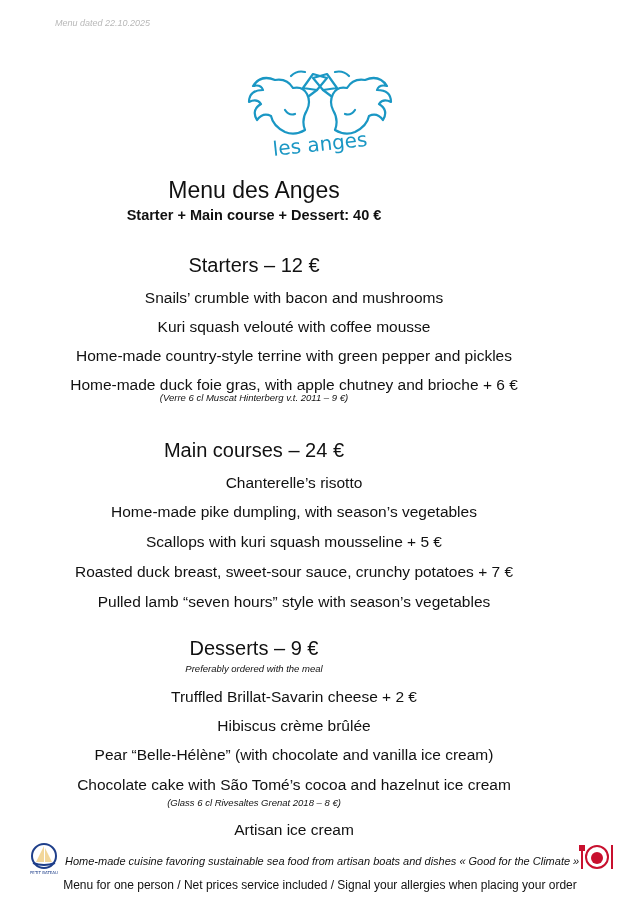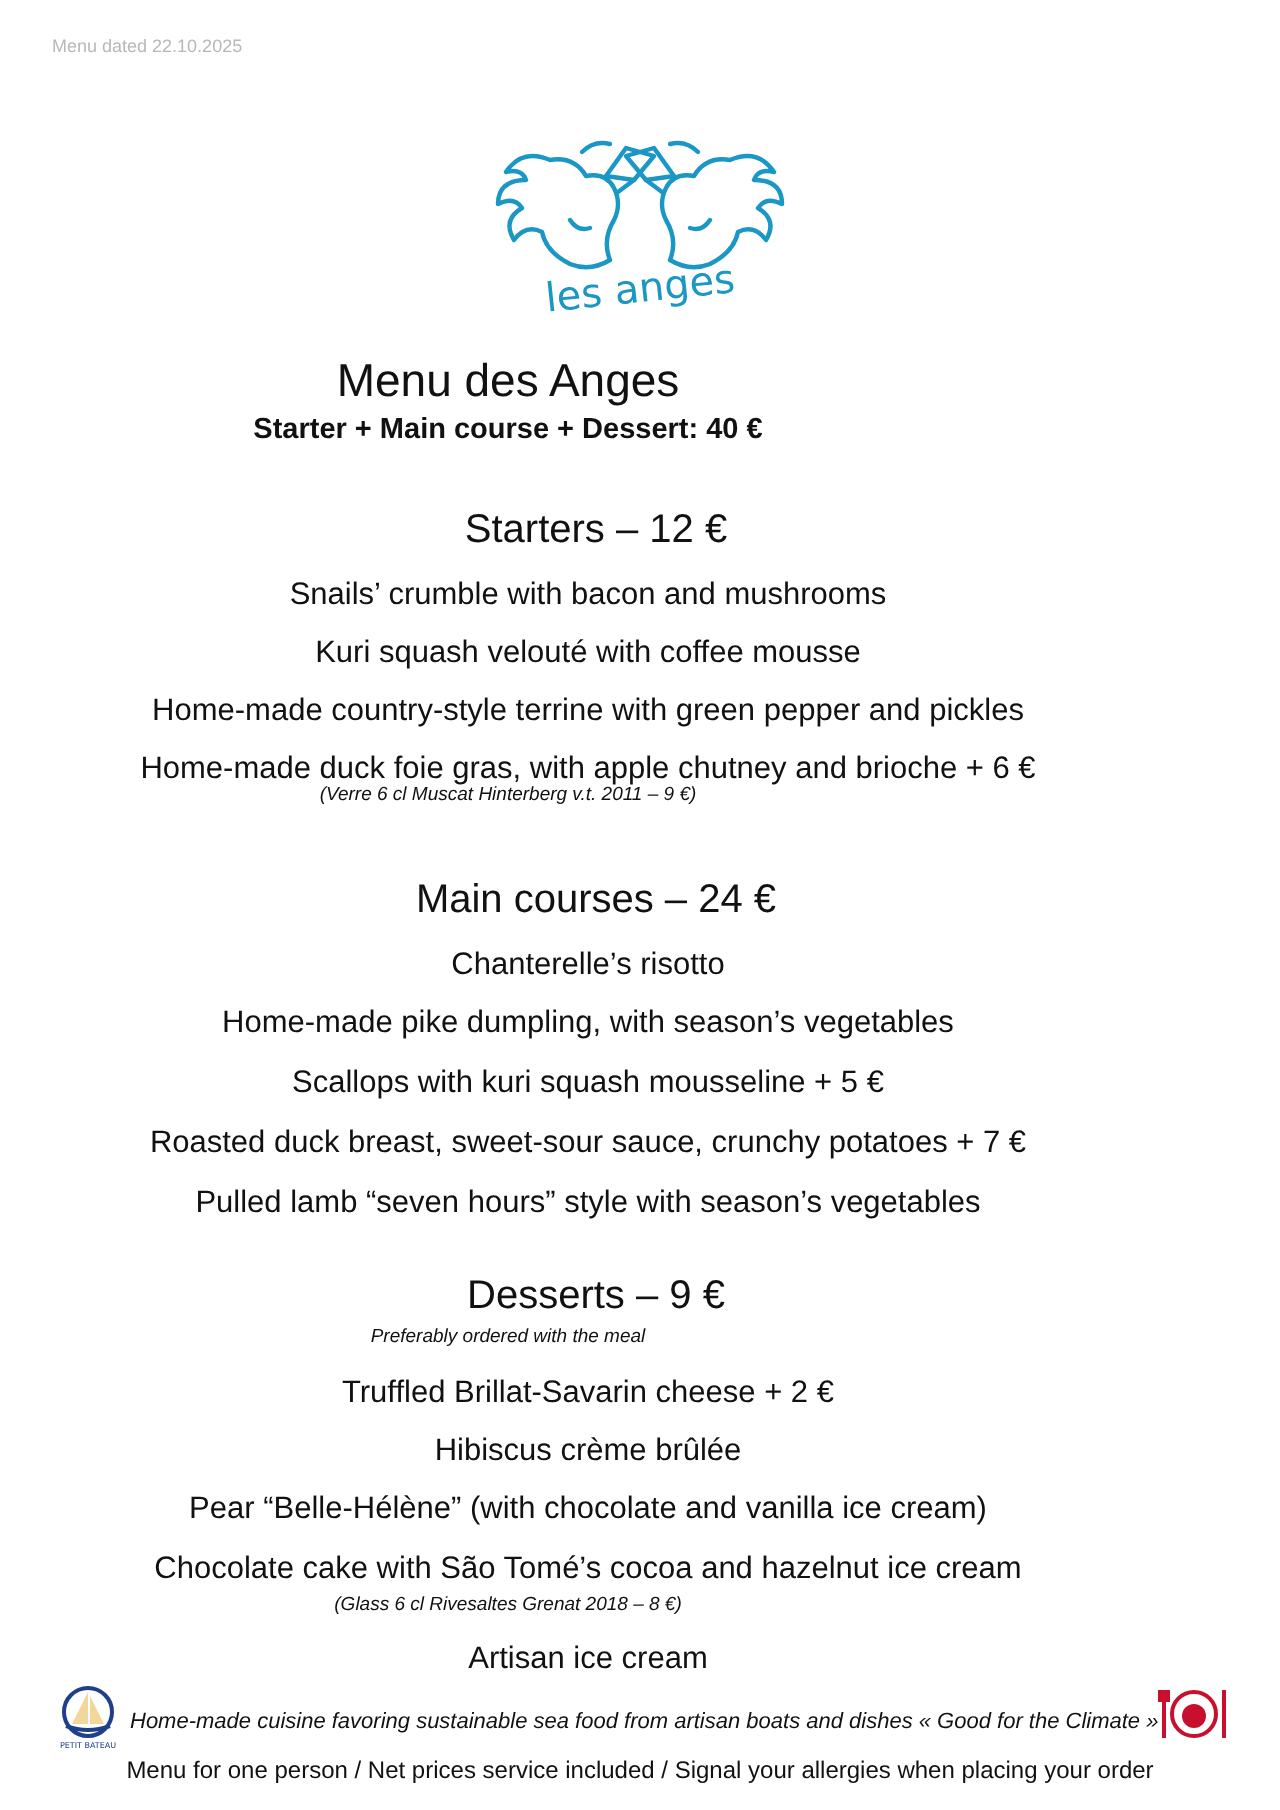--- a/index.html
+++ b/index.html
@@ -1,25 +1,25 @@
 <!DOCTYPE html>
 <html><head>
 <meta charset="utf-8">
 <style>
   html, body { margin: 0; padding: 0; background: #ffffff; }
   body { width: 640px; height: 905px; position: relative; overflow: hidden;
          font-family: "Liberation Sans", "DejaVu Sans", sans-serif; color: #111; }
-  .dated { position: absolute; left: 26px; top: 18px; font-size: 9px; color: #b8b8b8; }
+  .dated { position: absolute; left: 55px; top: 18px; font-size: 9px; color: #b8b8b8; font-style: italic; }
   .logo { position: absolute; left: 245px; top: 66px; width: 150px; height: 96px; }
   .logo-text { position: absolute; left: 0; top: 66px; width: 150px; text-align: center;
                font-size: 20px; color: #1a97c4; font-family: "DejaVu Sans", sans-serif; transform: rotate(-6deg); }
   .center { position: absolute; left: 0; width: 508px; text-align: center; white-space: nowrap; }
   .title { top: 177px; font-size: 23px; }
   .subtitle { top: 207px; font-size: 14.5px; font-weight: bold; }
-  .section { font-size: 20px; padding-left: 44px; }
+  .section { font-size: 20px; }
   .item { font-size: 15.5px; padding-left: 40px; }
   .note { font-size: 9.5px; font-style: italic; }
   .footer-italic { position: absolute; top: 855px; left: 65px; font-size: 11px; font-style: italic; white-space: nowrap; text-align: center; }
   .footer-line { position: absolute; top: 878px; left: 0; width: 640px; text-align: center; font-size: 12px; white-space: nowrap; }
   .badge-left { position: absolute; left: 27px; top: 841px; width: 34px; height: 34px; }
   .badge-right { position: absolute; left: 579px; top: 843px; width: 36px; height: 28px; }
 </style>
 </head>
 <body>
 

